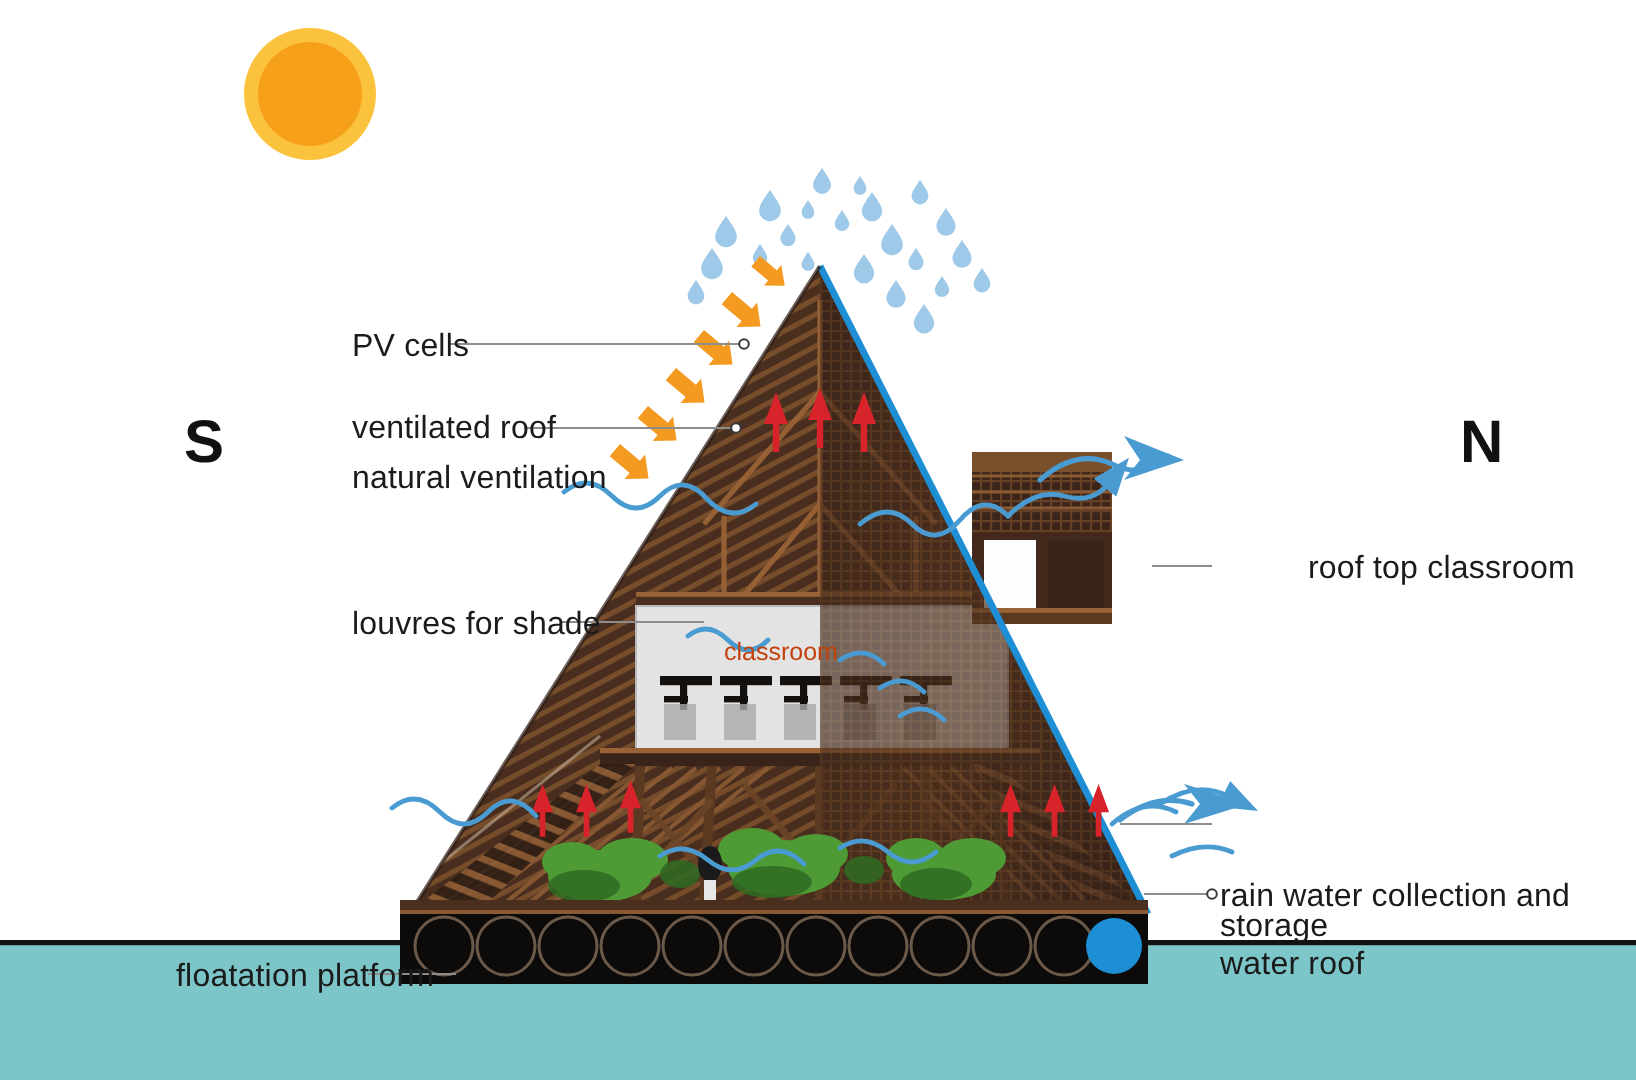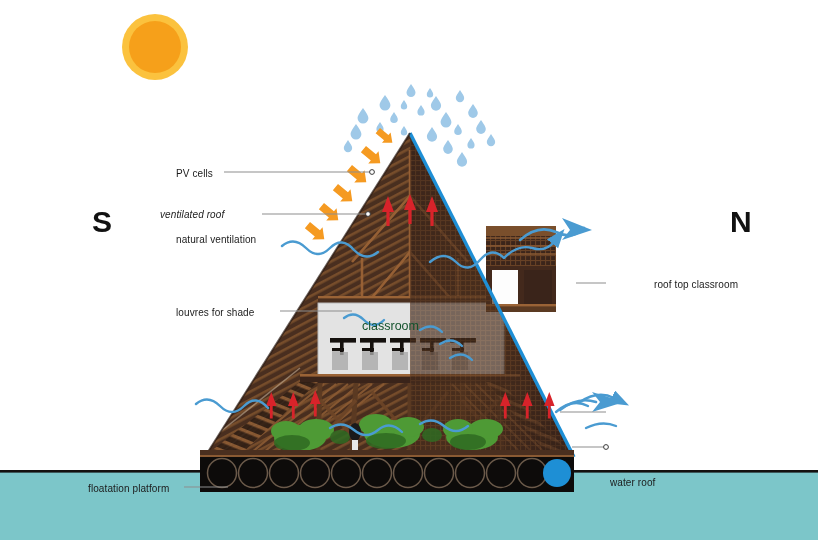--- a/index.html
+++ b/index.html
@@ -8,38 +8,38 @@
     background:#ffffff;
     font-family:"Liberation Sans", sans-serif;
     overflow:hidden;
     position:relative;
   }
   #stage{position:absolute;left:0;top:0;width:818px;height:540px;}
   svg.layer{position:absolute;left:0;top:0;width:818px;height:540px;}
   .lbl{
     position:absolute;
     font-family:"Liberation Sans", sans-serif;
-    font-size:10px;
+    font-size:16px;
     color:#1b1b1b;
     white-space:pre-line;
     line-height:15px;
     letter-spacing:0.1px;
   }
   .compass{
     position:absolute;
     font-family:"Liberation Sans", sans-serif;
     font-weight:bold;
     font-size:30px;
     color:#111111;
   }
   .roomlbl{
     position:absolute;
     font-family:"Liberation Sans", sans-serif;
     font-size:12.5px;
-    color:#14532d;
+    color:#c2410c;
   }
 </style>
 </head>
 <body>
 
 <div id="stage">
 
   <svg class="layer" viewBox="0 0 818 540">
     <defs>
 
@@ -434,20 +434,22 @@
         <circle cx="606" cy="447" r="2.4" fill="#ffffff" stroke="#3a3a3a" stroke-width="1"></circle>
       </g>
   </svg>
 
   <div class="compass" style="left:92px;top:205px;">S</div>
   <div class="compass" style="left:730px;top:205px;">N</div>
 
   <div class="roomlbl" style="left:362px;top:319px;">classroom</div>
 
   <div class="lbl" style="left:176px;top:166px;">PV cells</div>
-  <div class="lbl" style="left:160px;top:207px;font-style:italic;">ventilated roof</div>
+  <div class="lbl" style="left:176px;top:207px;">ventilated roof</div>
   <div class="lbl" style="left:176px;top:232px;text-align:right;">natural ventilation</div>
   <div class="lbl" style="left:176px;top:305px;">louvres for shade</div>
   <div class="lbl" style="left:88px;top:481px;">floatation platform</div>
 
   <div class="lbl" style="left:610px;top:277px;margin-left:44px;">roof top classroom</div>
+  <div class="lbl" style="left:610px;top:441px;">rain water collection and
+storage</div>
   <div class="lbl" style="left:610px;top:475px;">water roof</div>
 </div>
 
 </body></html>

